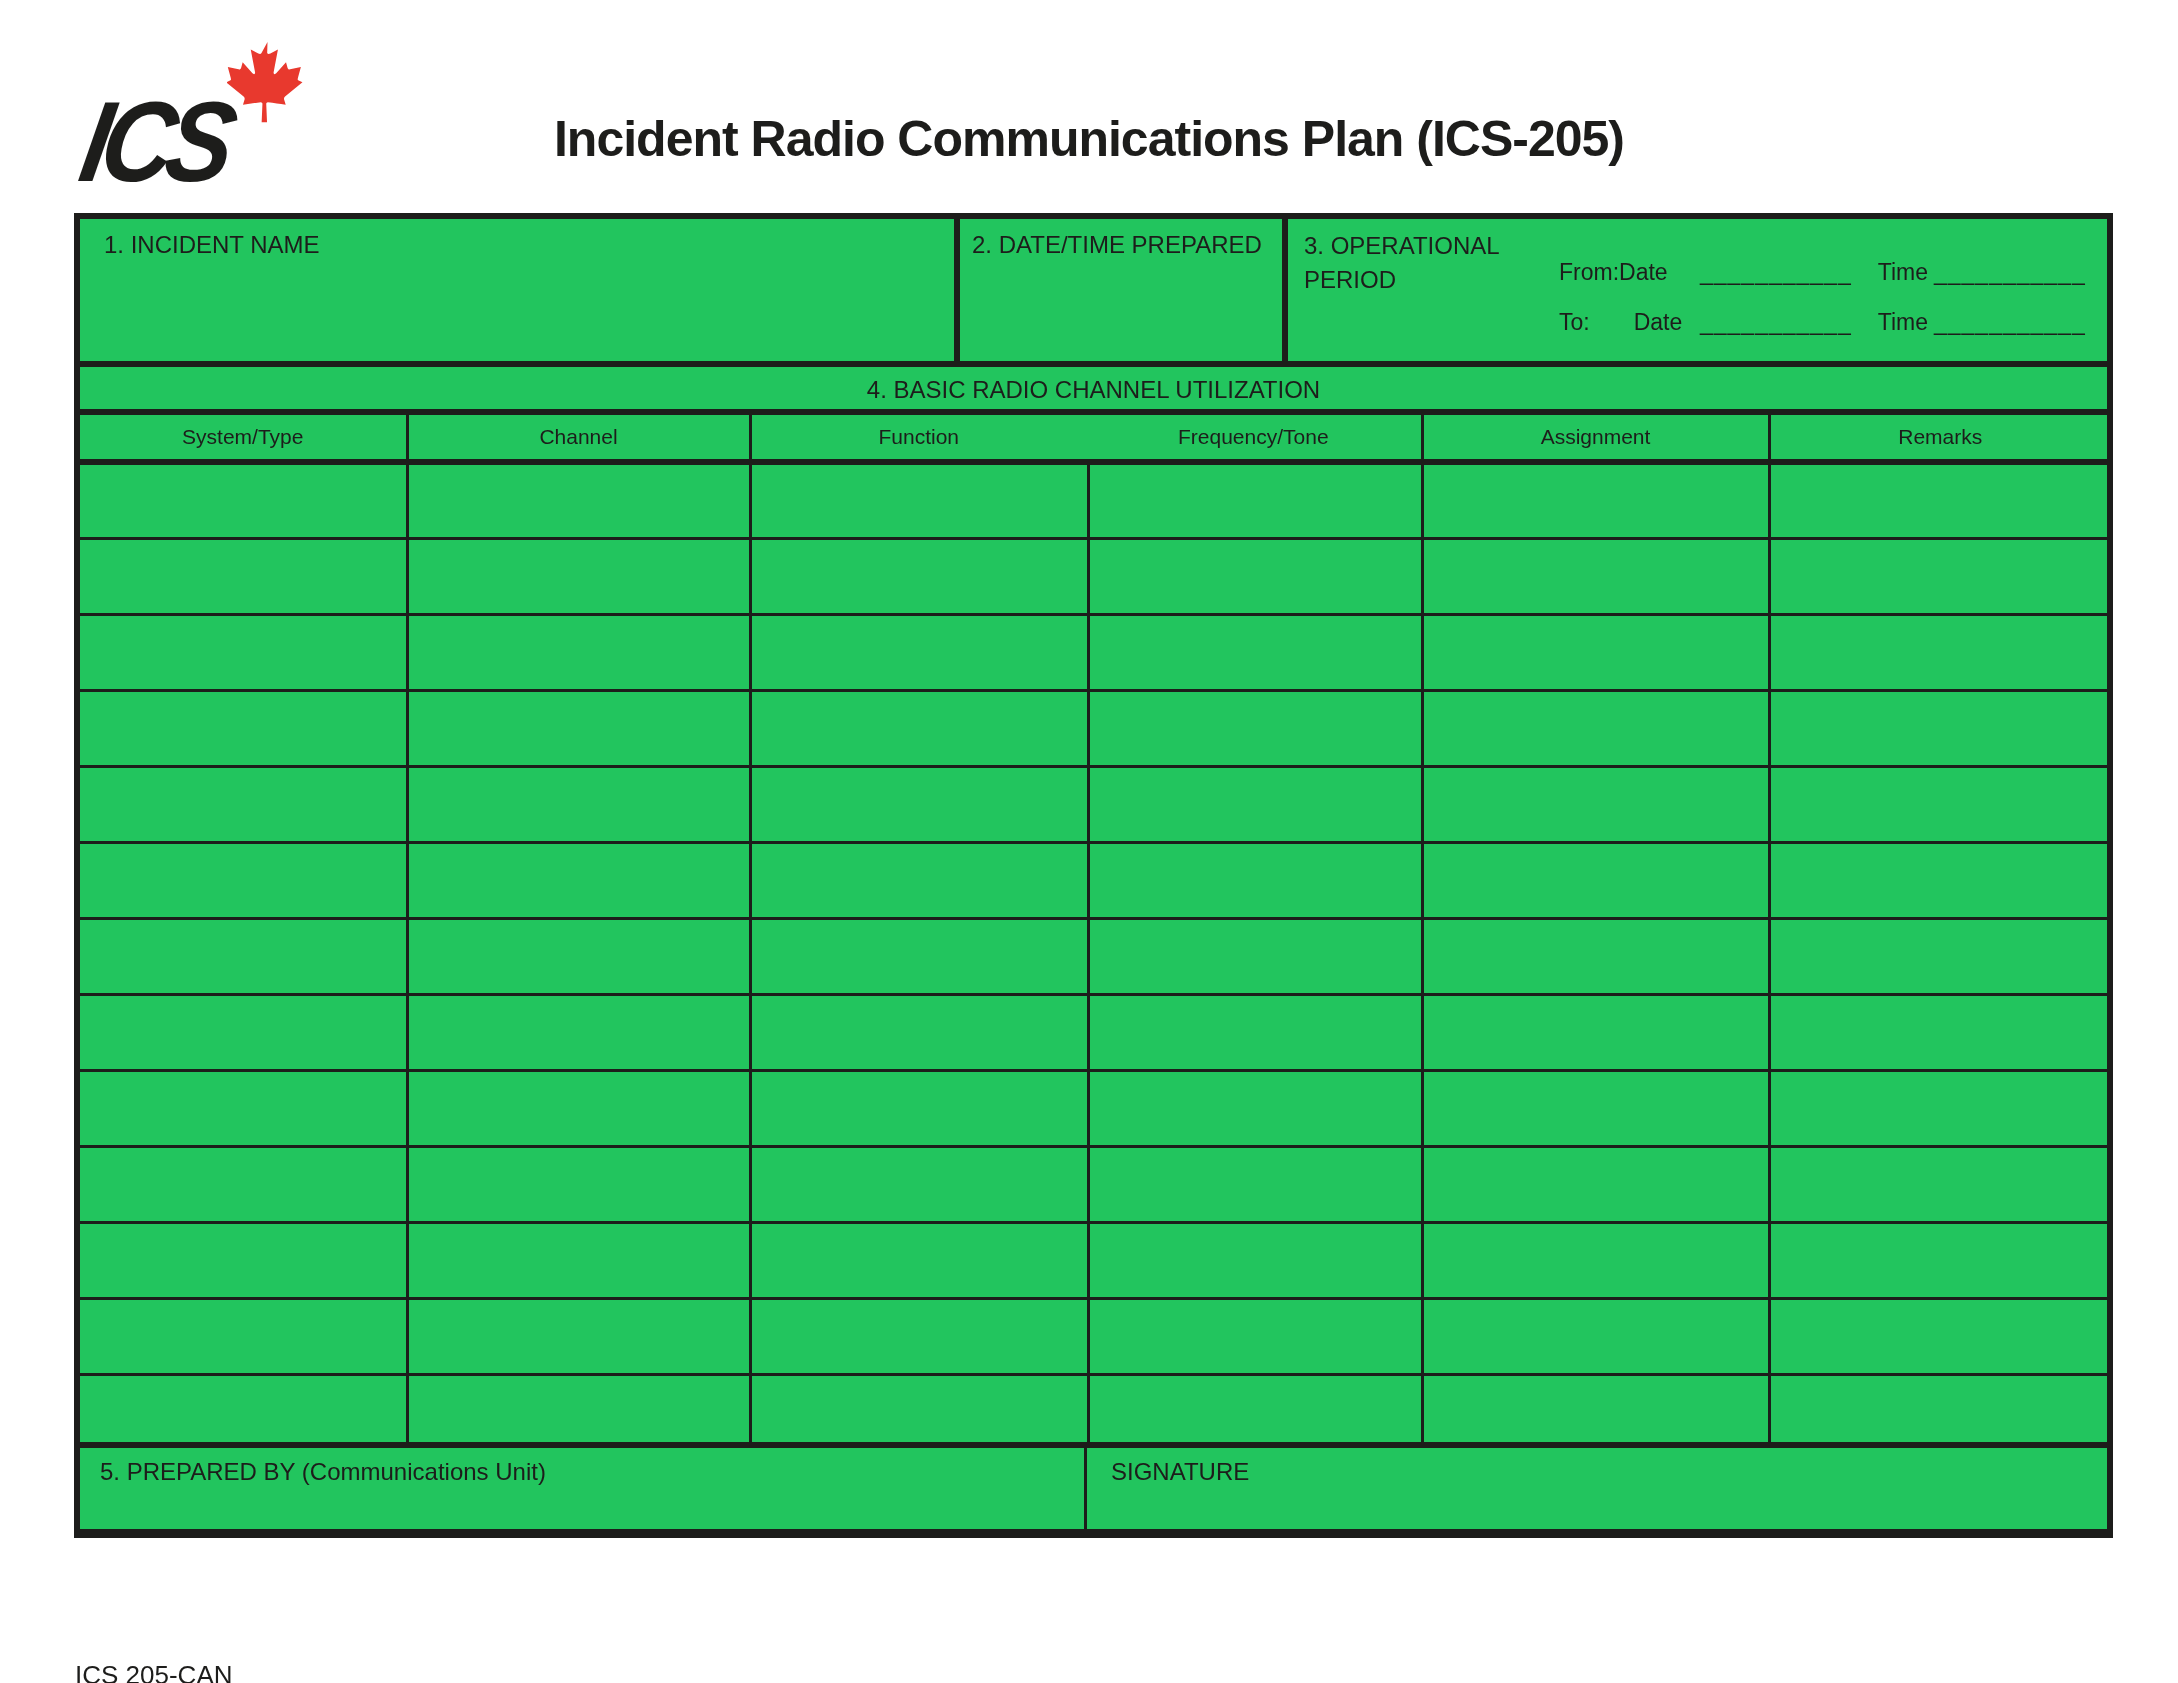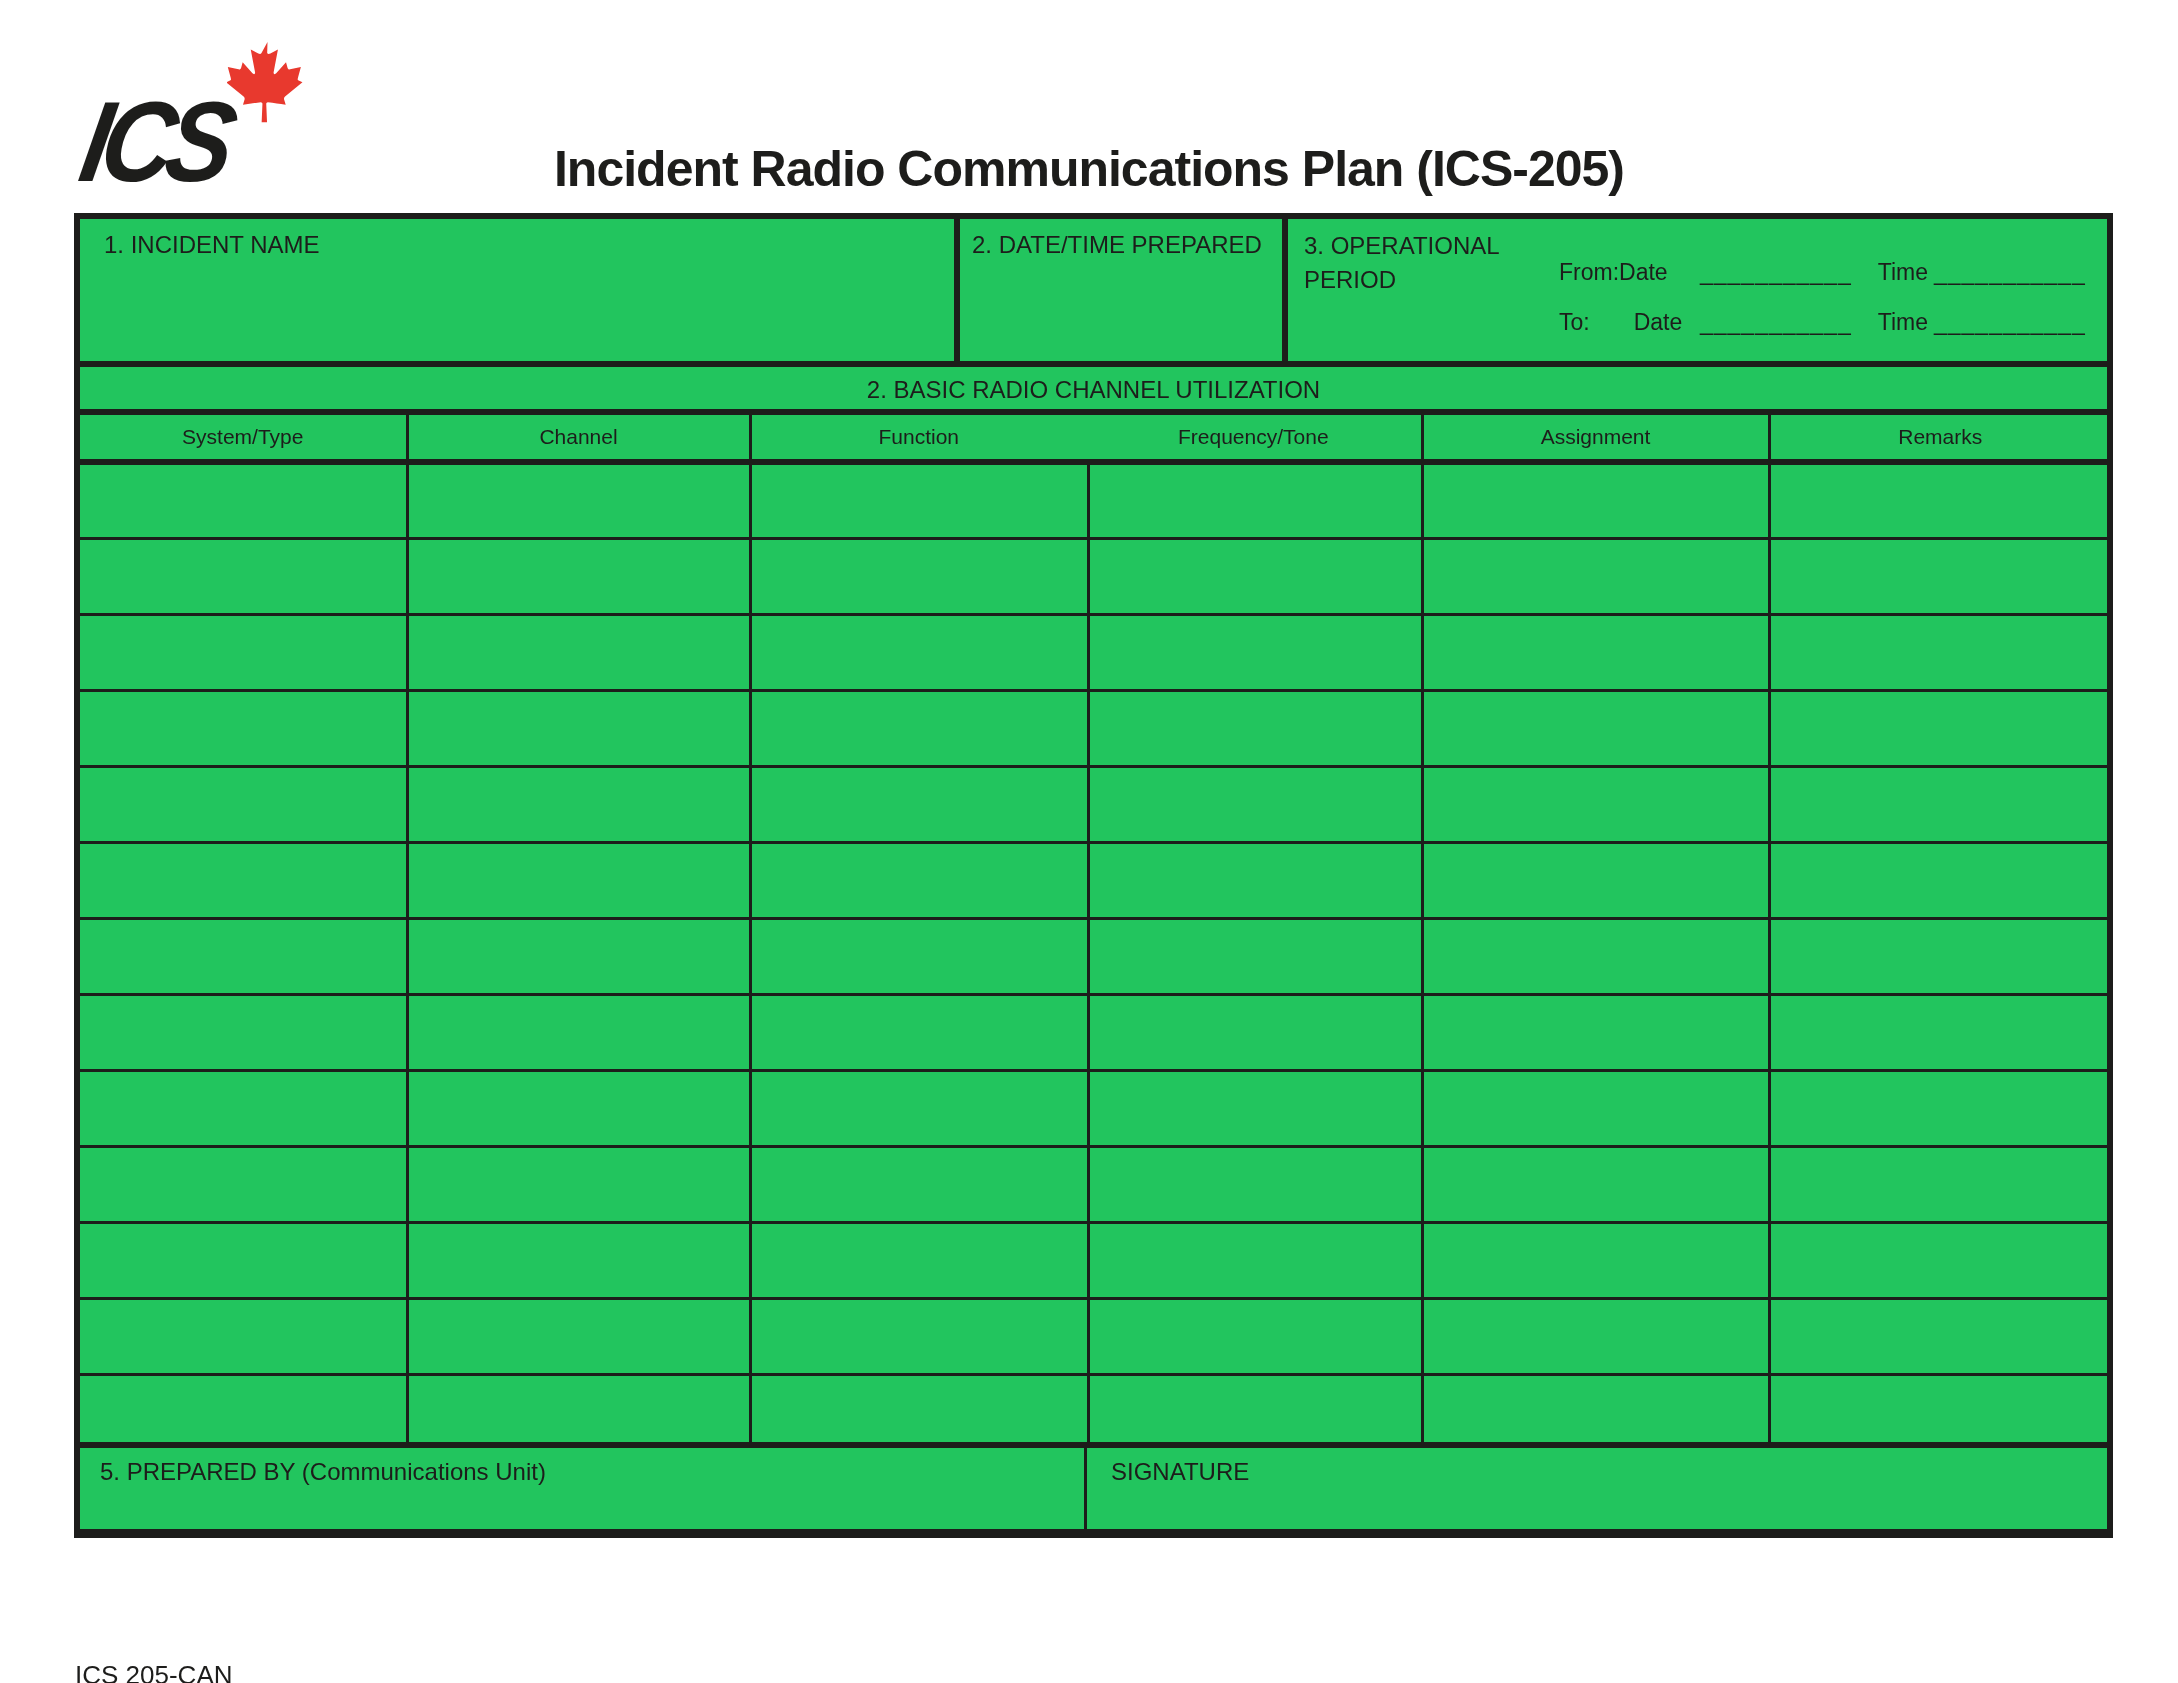--- a/index.html
+++ b/index.html
@@ -16,21 +16,21 @@
   .logo-text {
     position: absolute; left: 2px; top: 46px;
     font-size: 114px; font-weight: bold; font-style: italic;
     letter-spacing: -9px; line-height: 1.2;
     transform: skewX(-10deg) scaleX(0.88); transform-origin: left bottom;
   }
   .leaf { position: absolute; left: 158px; top: 10px; }
 
   
   .title {
-    position: absolute; left: 0; right: 0; top: 140px; margin: 0;
+    position: absolute; left: 0; right: 0; top: 110px; margin: 0;
     text-align: center; font-size: 50px; font-weight: bold; letter-spacing: -1px;
   }
 
   
   .form {
     position: absolute; left: 74px; top: 213px; width: 2039px;
     border: 6px solid var(--ink); border-bottom-width: 9px;
     background: #22c55e;
   }
   .label { font-size: 24px; }
@@ -103,21 +103,21 @@
         <div class="op-row">
           <span class="op-prefix">From:Date</span><span class="blank">___________</span><span class="time-label">Time</span><span class="blank">___________</span>
         </div>
         <div class="op-row">
           <span class="op-prefix"><span>To:</span><span class="gap-date">Date</span></span><span class="blank">___________</span><span class="time-label">Time</span><span class="blank">___________</span>
         </div>
       </div>
     </div>
   </div>
 
-  <div class="section-bar">2. BASIC RADIO CHANNEL UTILIZATION</div>
+  <div class="section-bar">4. BASIC RADIO CHANNEL UTILIZATION</div>
 
   <table>
     <colgroup>
       <col style="width:327px">
         <col style="width:343px">
         <col style="width:338px">
       <col style="width:334px">
         <col style="width:347px">
         <col style="width:341px">
     </colgroup>

